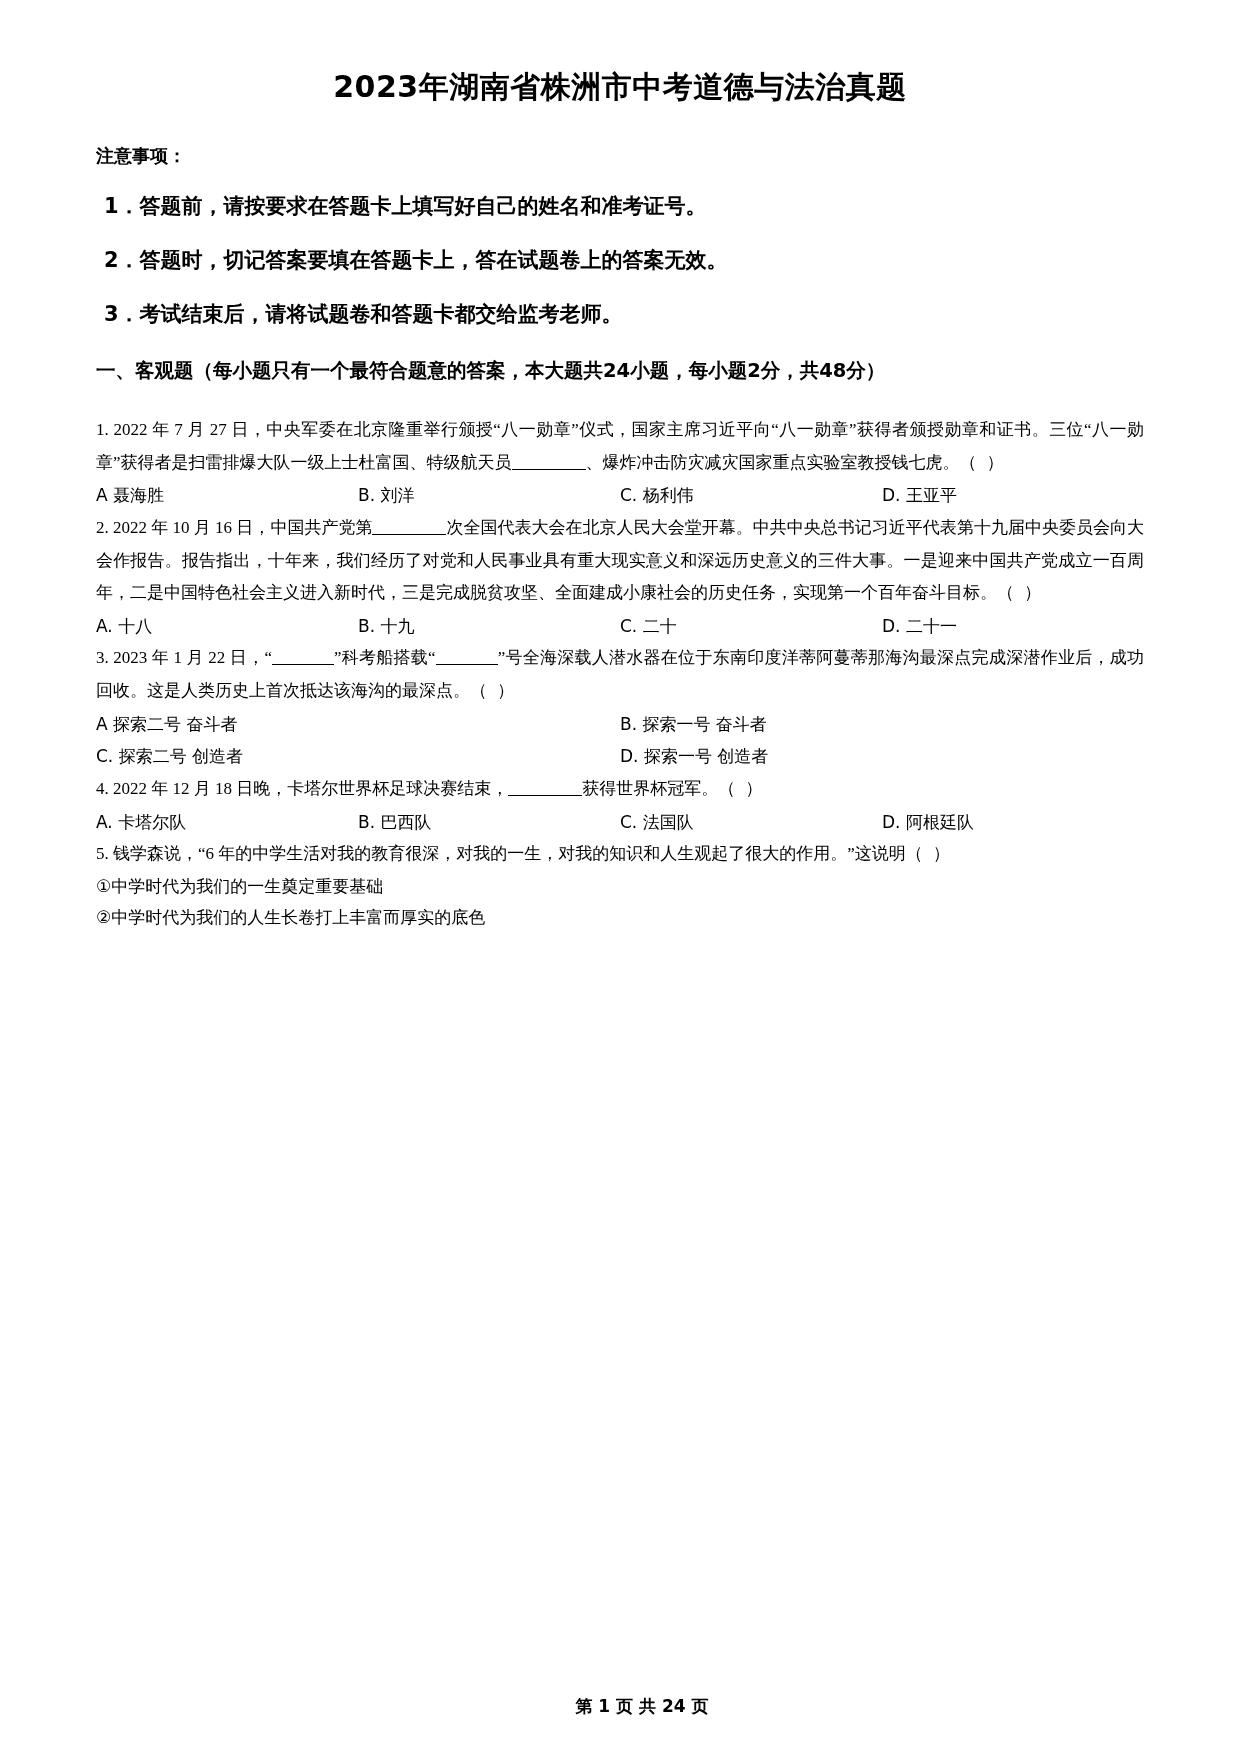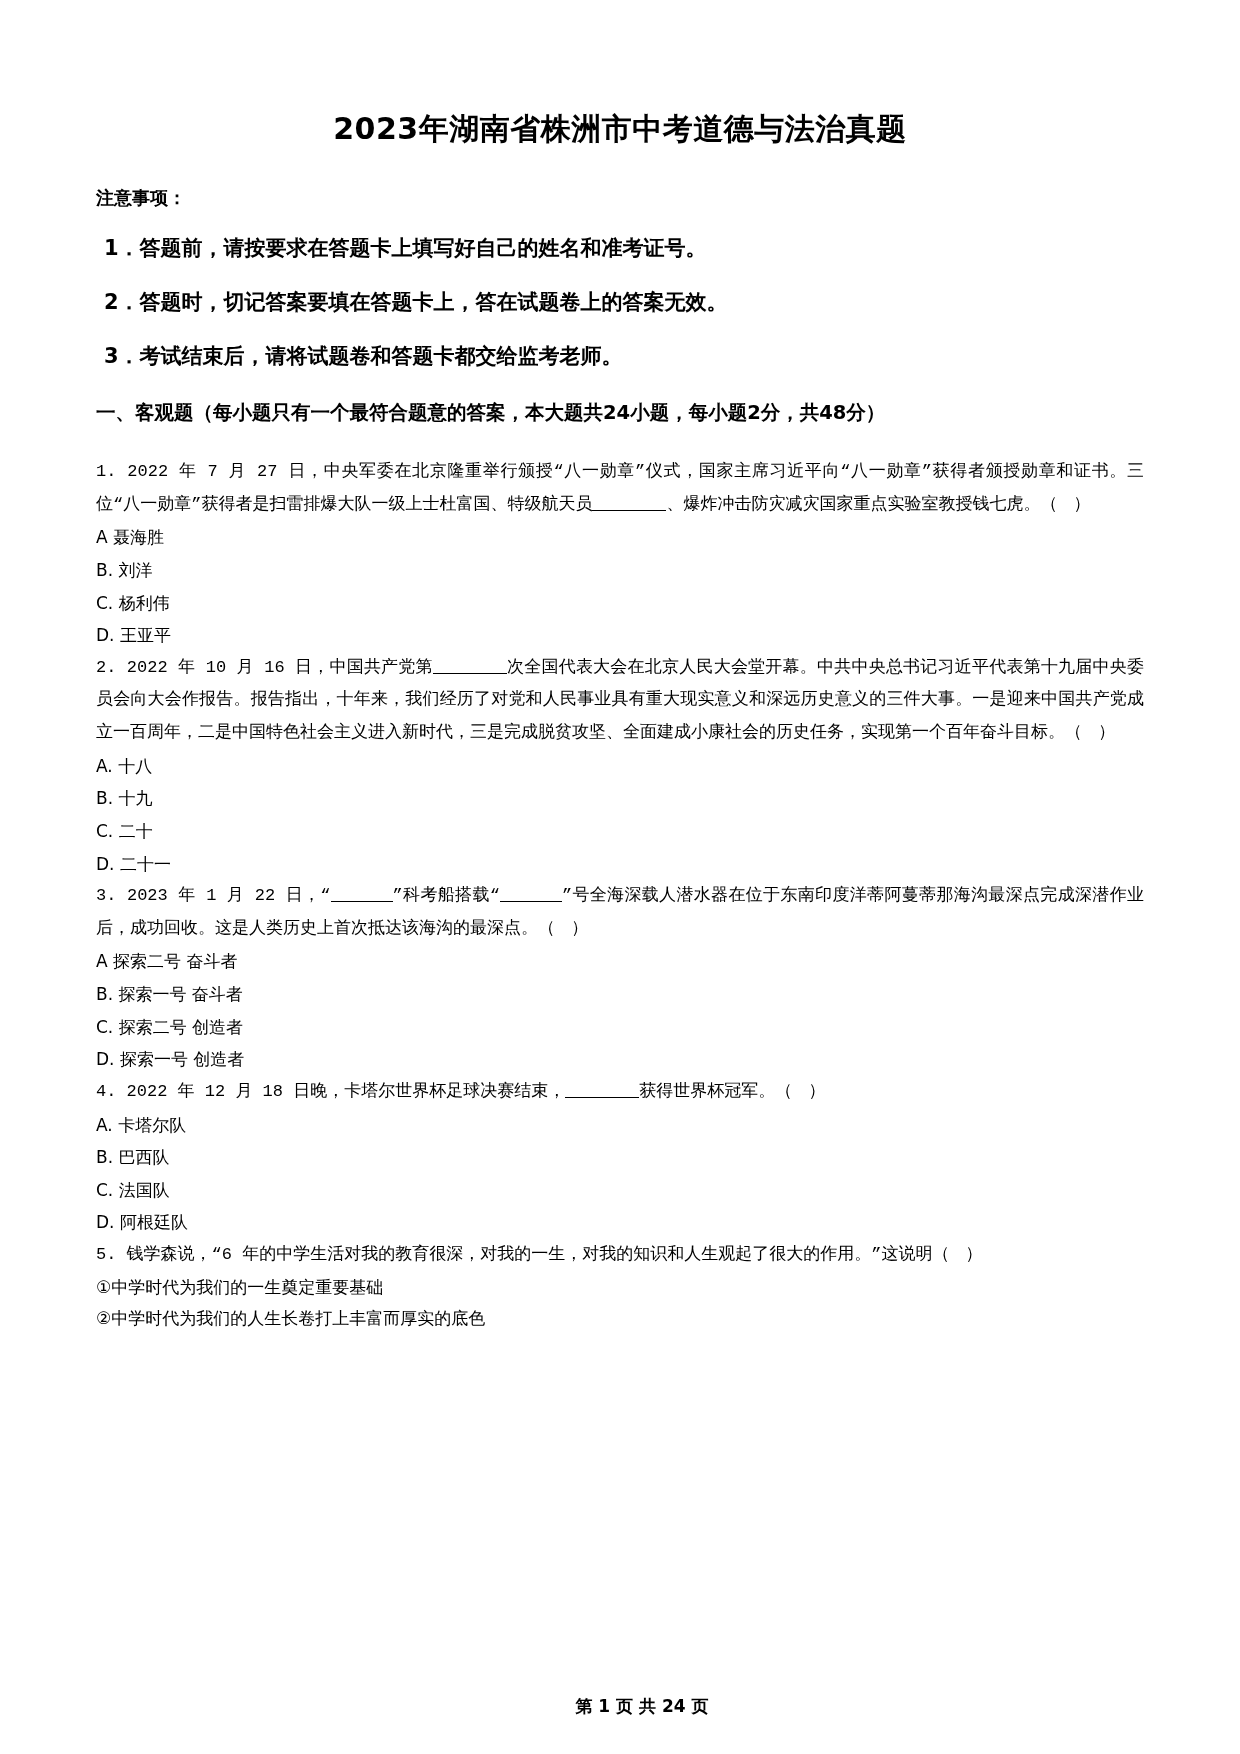--- a/index.html
+++ b/index.html
@@ -23,21 +23,21 @@
     padding: 0 96px;
   }
 
   
   .doc-title {
     text-align: center;
     font-size: 30px;
     font-weight: bold;
     letter-spacing: 0.5px;
     margin: 0;
-    padding-top: 111px;
+    padding-top: 69px;
     line-height: 1.2;
     font-family: "DejaVu Sans", "Liberation Sans", sans-serif;
   }
   .doc-subtitle {
     text-align: center;
     font-size: 19.5px;
     font-weight: bold;
     margin: 0;
     padding-top: 46px;
     line-height: 1.2;
@@ -75,28 +75,27 @@
 
   
   .questions {
     padding-top: 14px;
   }
   .q-stem {
     font-size: 17px;
     line-height: 1.92;
     margin: 0;
     text-align: justify;
-    font-family: Liberation Mono, monospace;
+    font-family: Liberation Serif, serif;
   }
   .q-options {
     display: flex;
     font-size: 17px;
     line-height: 1.92;
     font-family: "DejaVu Sans", "Liberation Sans", sans-serif;
-    flex-direction: column;
   }
   .q-options.cols4 > .opt { width: 25%; }
   .q-options.cols2 > .opt { width: 50%; }
   .q-sub {
     font-size: 17px;
     line-height: 1.86;
     margin: 0;
     font-family: "DejaVu Sans", "Liberation Sans", sans-serif;
   }
   .blank {

